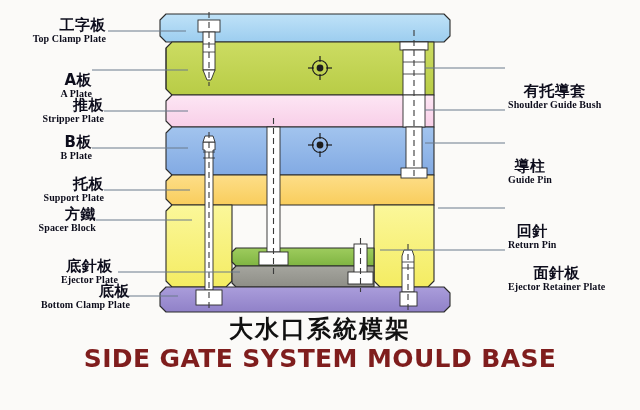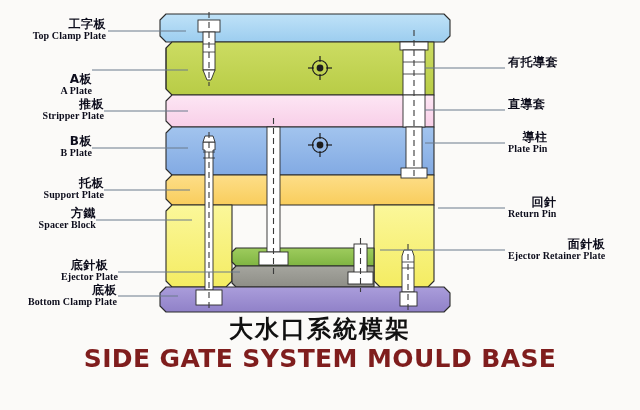--- a/index.html
+++ b/index.html
@@ -14,34 +14,34 @@
 
   
   .label{
     position:absolute;
     white-space:nowrap;
     color:#0d0d1c;
     line-height:1.05;
   }
   .label .cn{
     font-family:"DejaVu Sans", sans-serif;
-    font-size:12px;
+    font-size:15px;
     font-weight:700;
     letter-spacing:.5px;
     display:block;
   }
   .label .en{
     font-family:"Liberation Serif", serif;
     font-size:10px;
     font-weight:700;
     letter-spacing:.1px;
     display:block;
   }
   .label.left{text-align:right;}
-  .label.right{text-align:right;}
+  .label.right{text-align:center;margin-top:28px;}
 
   
   #title-cn{
     position:absolute;
     left:0;right:0;
     top:313px;
     text-align:center;
     font-family:"DejaVu Sans", sans-serif;
     font-size:24px;
     font-weight:700;
@@ -273,36 +273,36 @@
   <div class="label left" style="right:544px;top:207px;">
     <span class="cn">方鐵</span>
     <span class="en">Spacer Block</span>
   </div>
 
   <div class="label left" style="right:522px;top:259px;text-align:center;">
     <span class="cn">底針板</span>
     <span class="en">Ejector Plate</span>
   </div>
 
-  <div class="label left" style="right:523px;top:284px;">
+  <div class="label left" style="right:510px;top:284px;">
     <span class="cn">底板</span>
     <span class="en">Bottom Clamp Plate</span>
   </div>
 
   <div class="label right" style="left:508px;top:56px;">
     <span class="cn">有托導套</span>
+    <span class="en">Shoulder Guide Bush</span>
   </div>
 
   <div class="label right" style="left:508px;top:98px;">
-    <span class="cn">直導套</span>
   </div>
 
   <div class="label right" style="left:508px;top:131px;">
     <span class="cn">導柱</span>
-    <span class="en">Plate Pin</span>
+    <span class="en">Guide Pin</span>
   </div>
 
   <div class="label right" style="left:508px;top:196px;">
     <span class="cn">回針</span>
     <span class="en">Return Pin</span>
   </div>
 
   <div class="label right" style="left:508px;top:238px;">
     <span class="cn">面針板</span>
     <span class="en">Ejector Retainer Plate</span>

